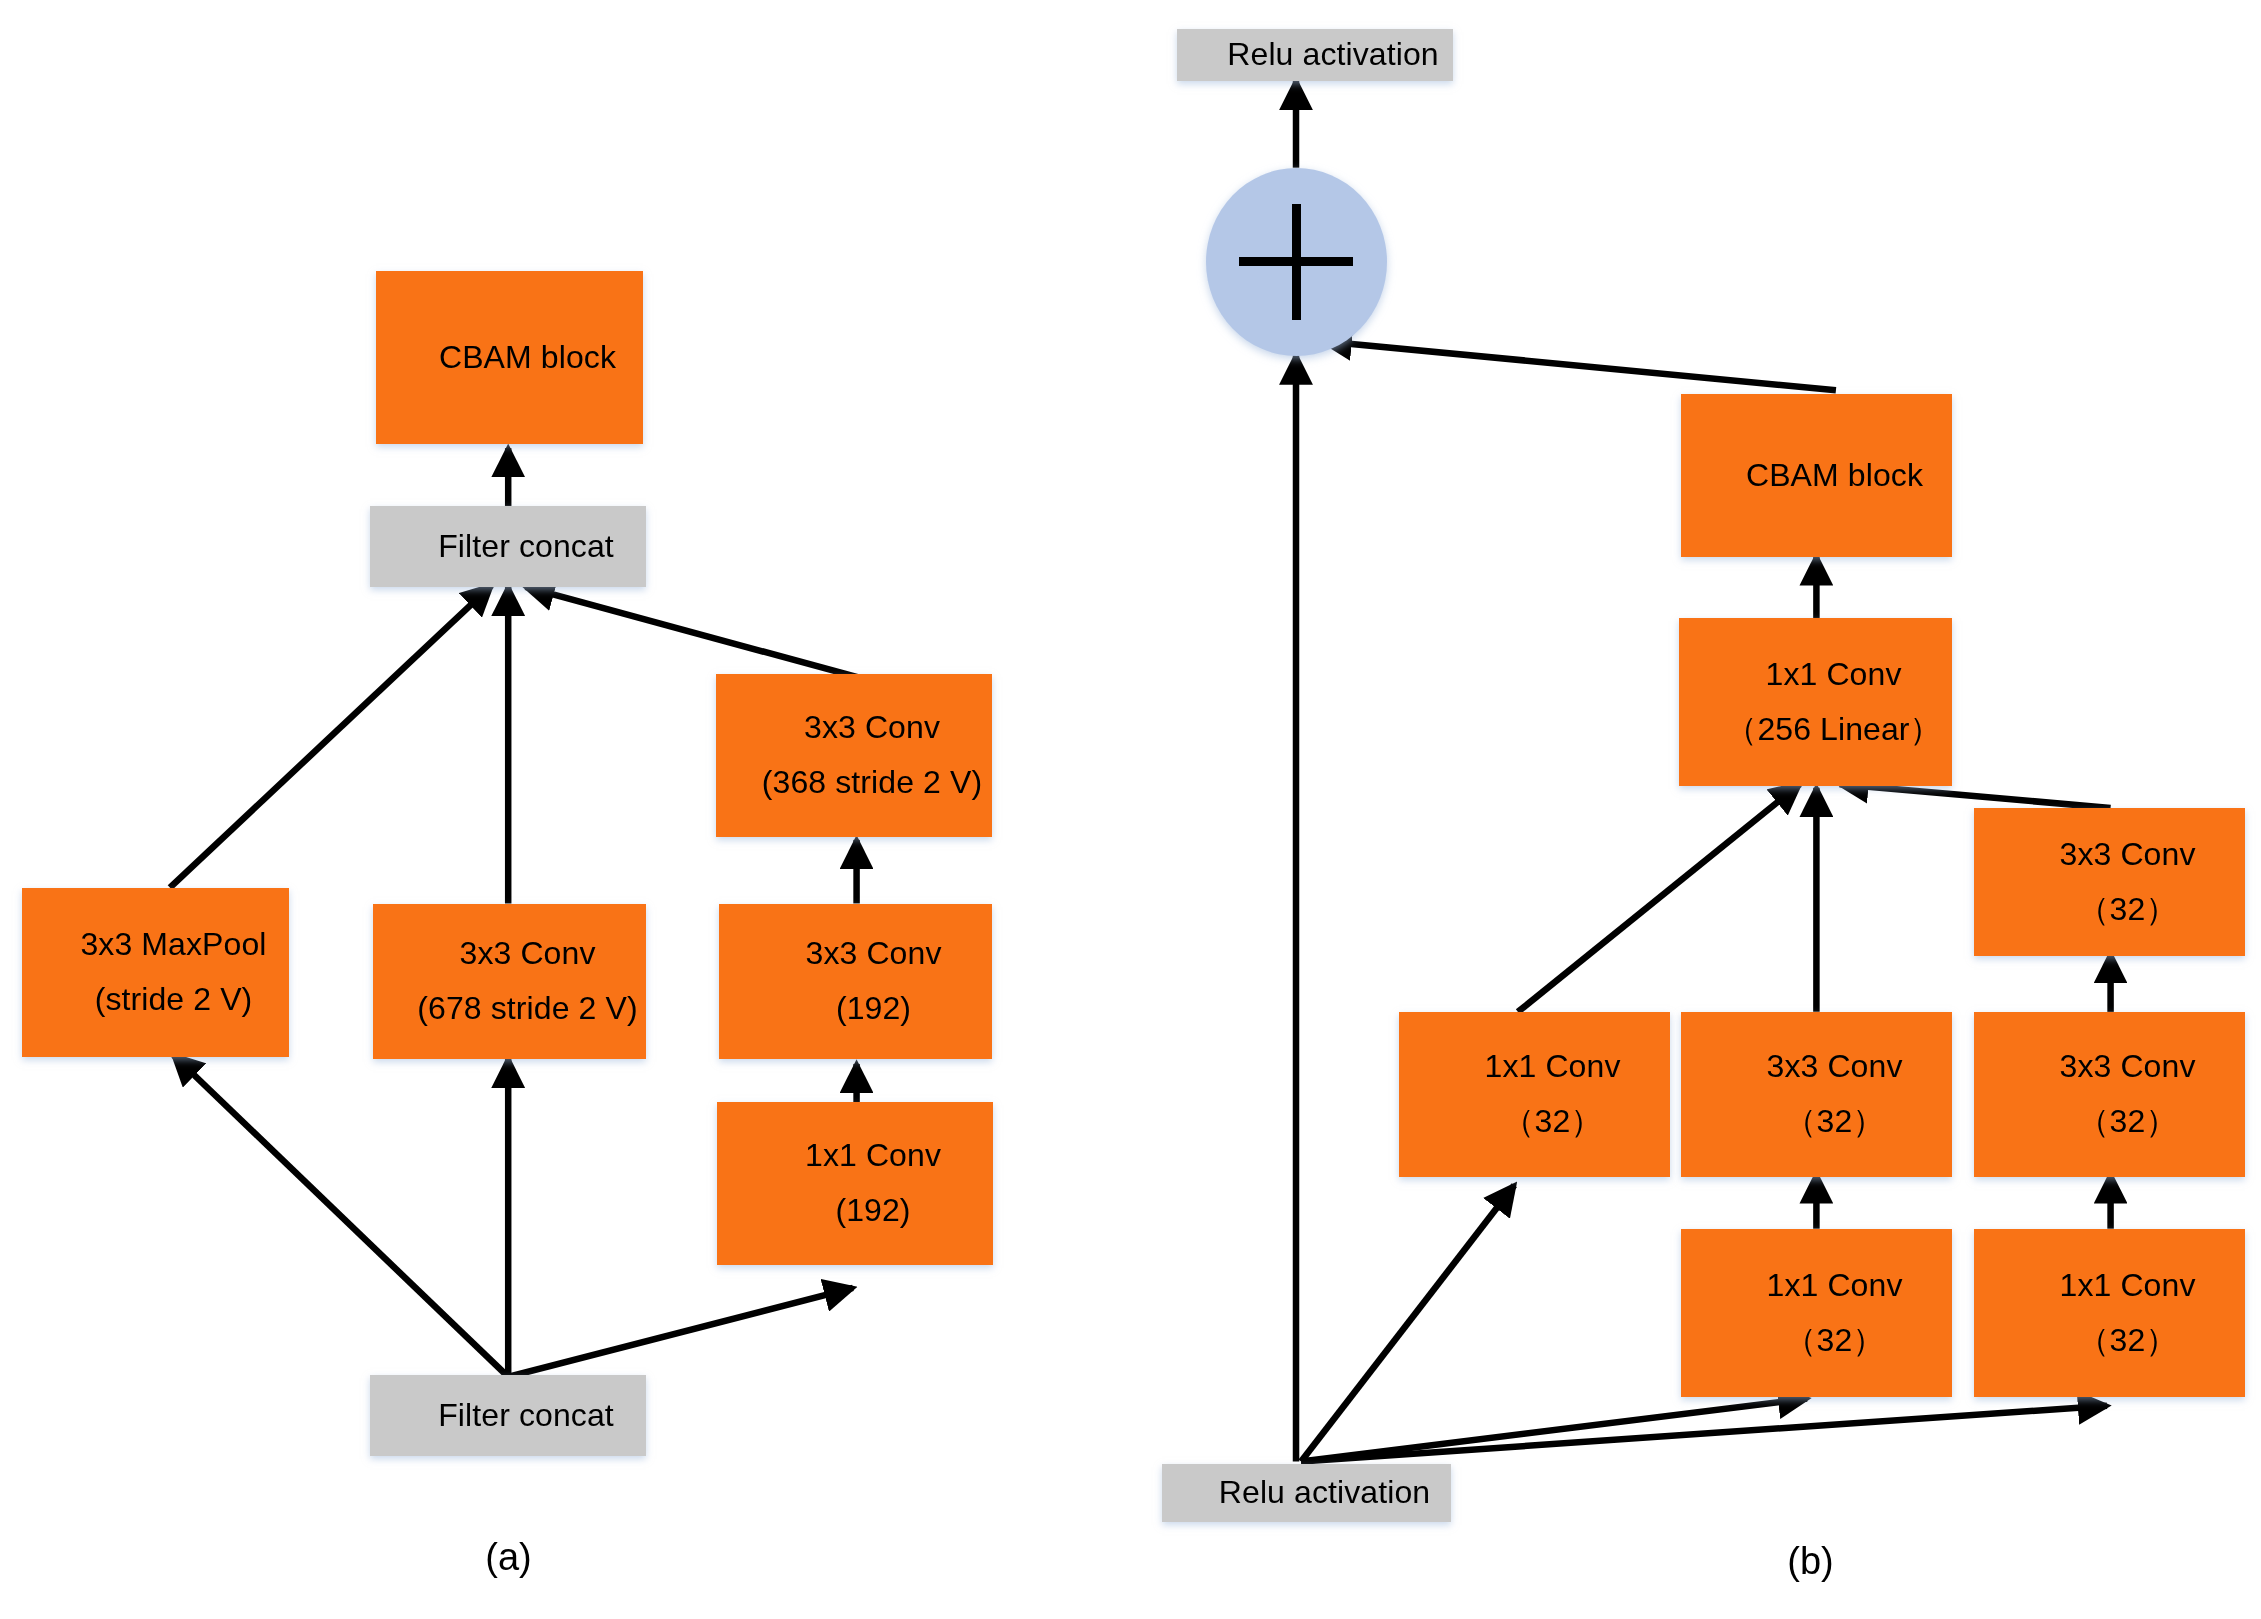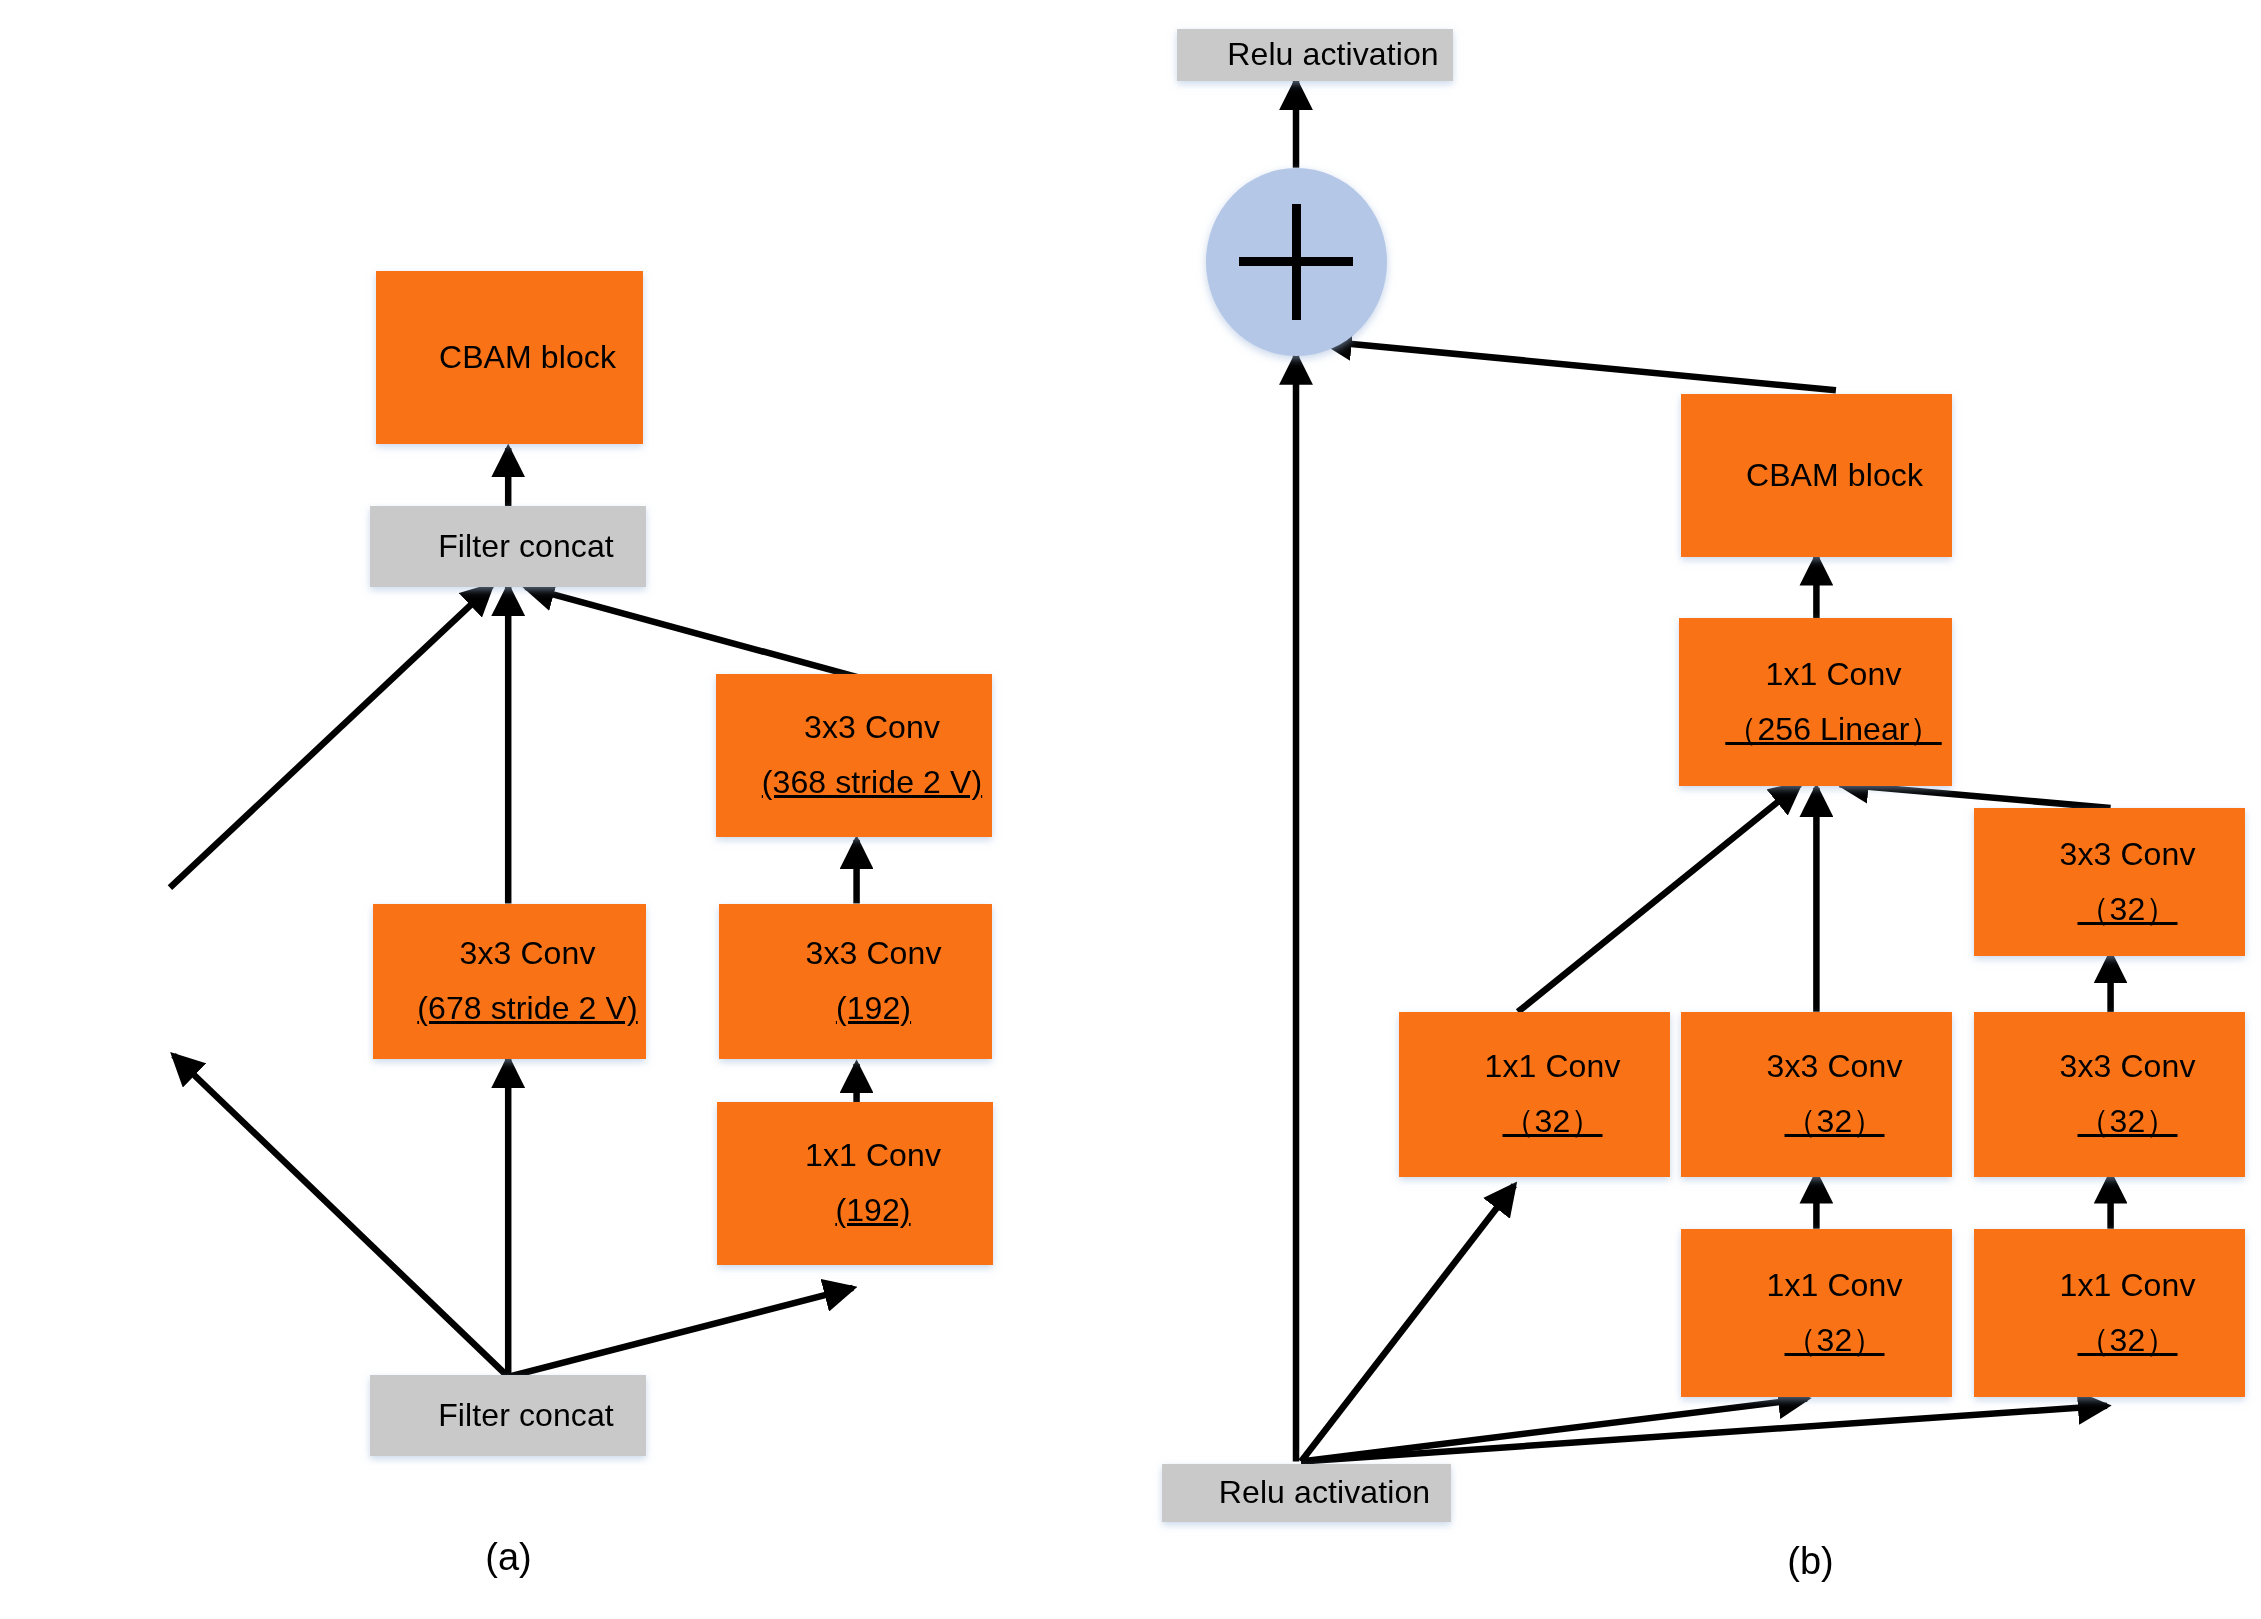--- a/index.html
+++ b/index.html
@@ -25,21 +25,21 @@
     text-align: center;
     color: #000000;
     font-size: 32px;
     line-height: 1.30;
     letter-spacing: 0.1px;
     box-shadow: 0 2.9px 7.2px rgba(160,185,220,0.55);
     padding-left: 36px;
   }
   .node.blue { background: #f97316; }
   .node.gray { background: #c9c9c9; }
-  .node .l2 { margin-top: 13px; text-decoration: underline; }
+  .node .l2 { margin-top: 13px; }
   .circle {
     position: absolute;
     border-radius: 50%;
     background: #b4c7e7;
     box-shadow: 0 2.9px 8.7px rgba(160,185,220,0.6);
   }
   .plus-v, .plus-h {
     position: absolute;
     background: #000000;
   }
@@ -116,20 +116,24 @@
   </svg>
 
   <div class="node blue" style="left:376px; top:271px; width:267px; height:173px;">
     <span>CBAM block</span>
   </div>
 
   <div class="node gray" style="left:370px; top:506px; width:276px; height:81px;">
     <span>Filter concat</span>
   </div>
 
+  <div class="node blue" style="left:22px; top:888px; width:267px; height:169px;">
+    <span>3x3 MaxPool</span>
+    <span class="l2">(stride 2 V)</span>
+  </div>
 
   <div class="node blue" style="left:373px; top:904px; width:273px; height:155px;">
     <span>3x3 Conv</span>
     <span class="l2">(678 stride 2 V)</span>
   </div>
 
   <div class="node blue" style="left:716px; top:674px; width:276px; height:163px;">
     <span>3x3 Conv</span>
     <span class="l2">(368 stride 2 V)</span>
   </div>

